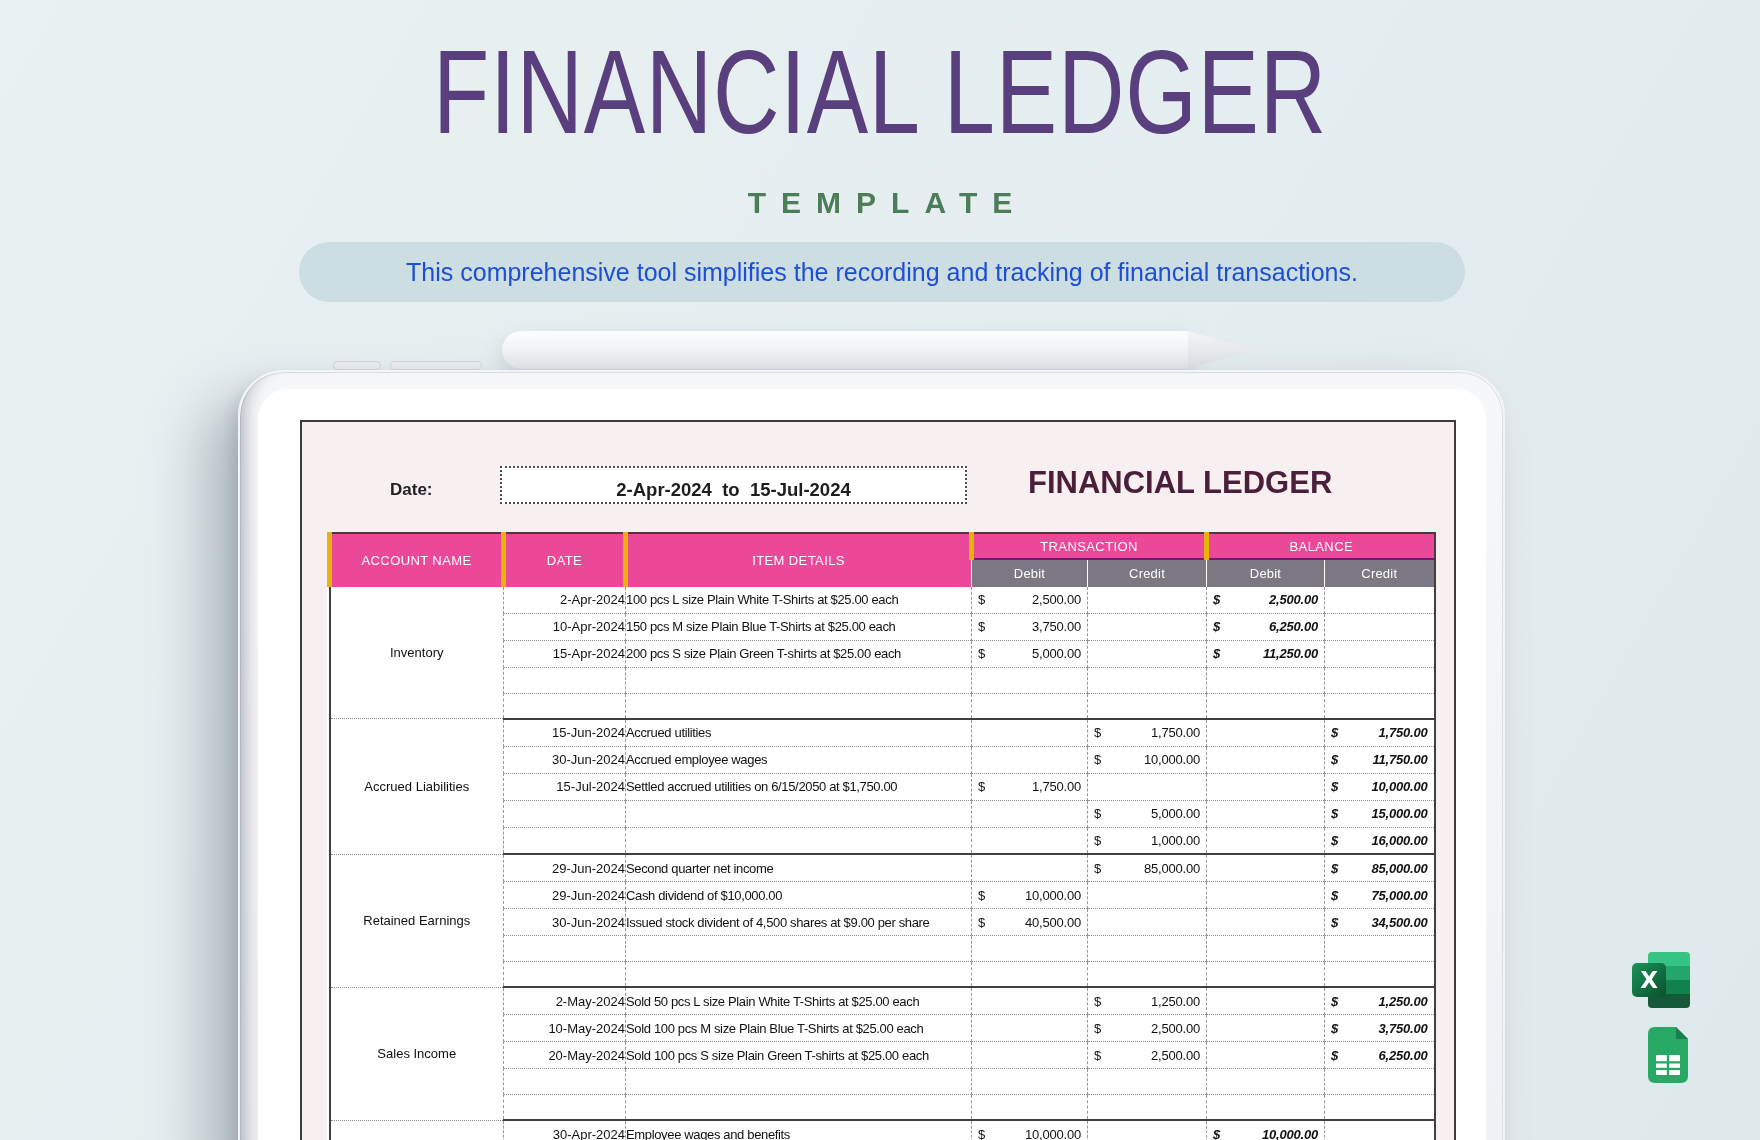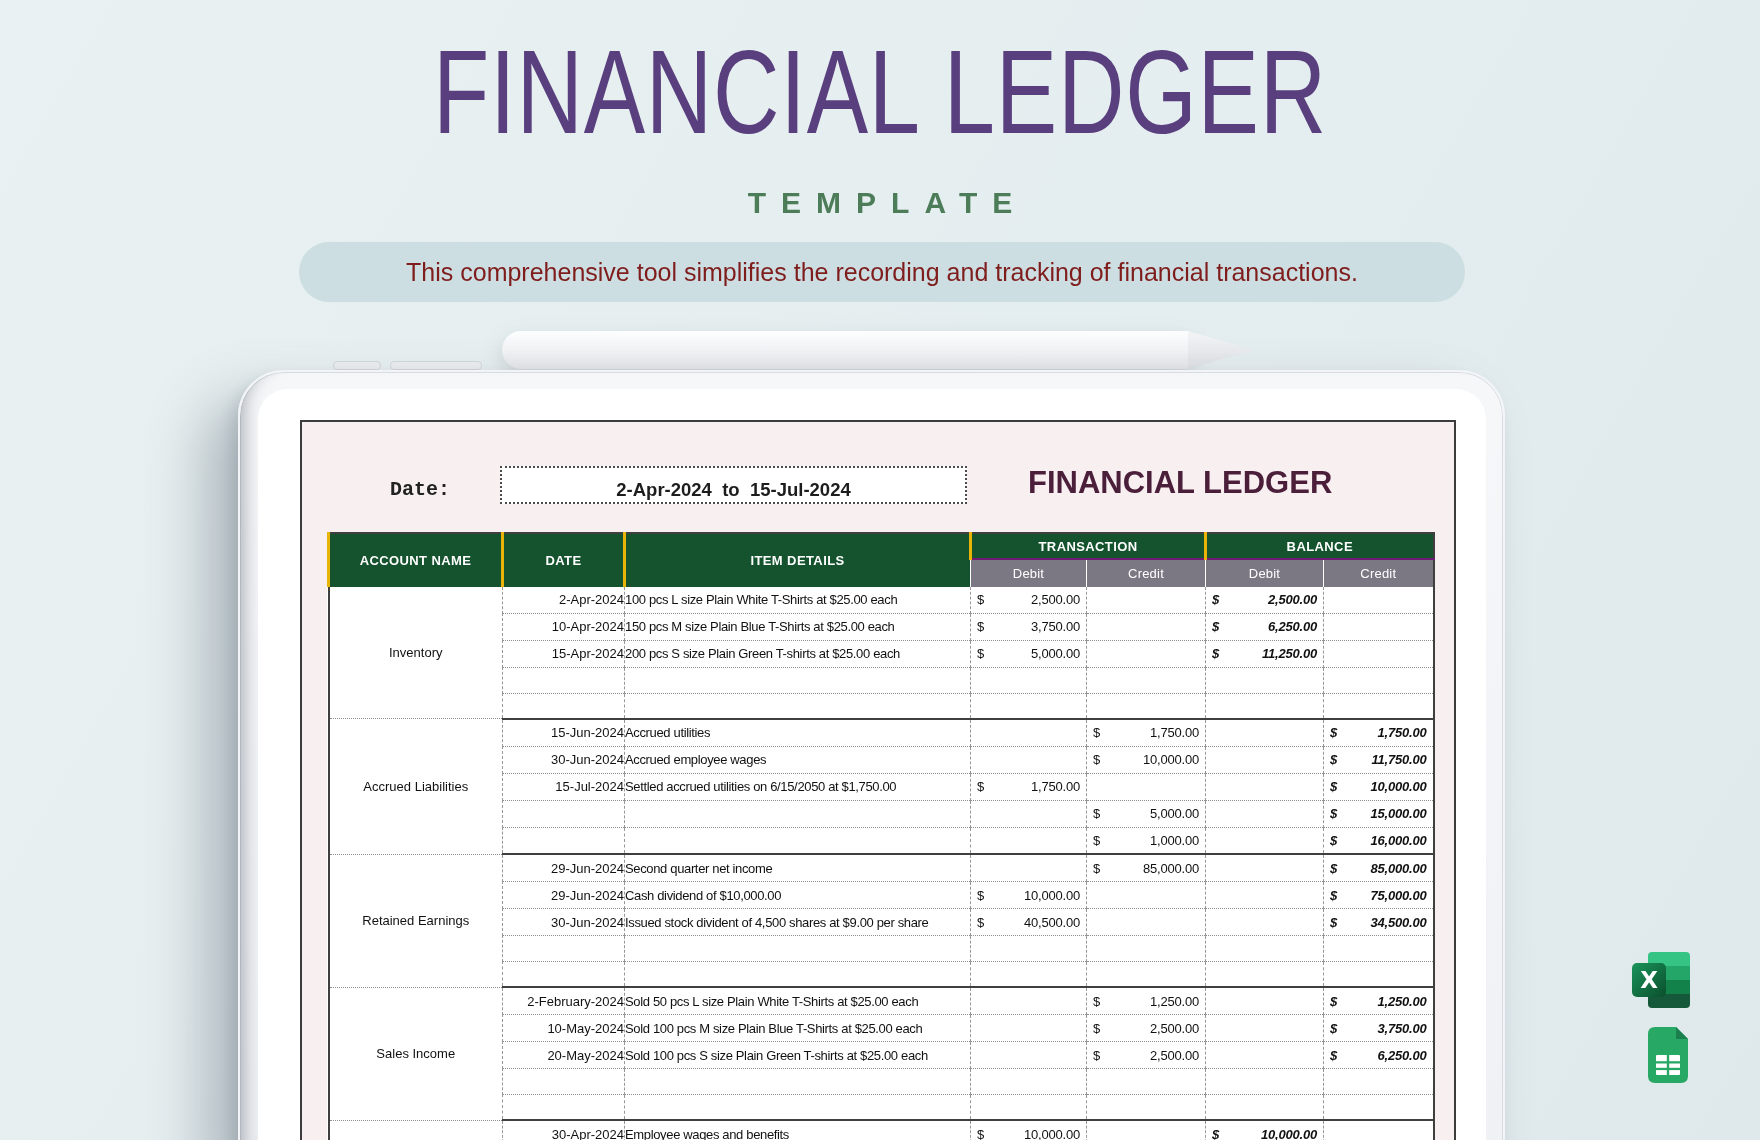--- a/index.html
+++ b/index.html
@@ -9,21 +9,21 @@
 
   
   .page-title{position:absolute;top:26px;left:0;width:1760px;height:132px;line-height:132px;
     text-align:center;font-size:118px;font-weight:400;color:#5a3f7e;letter-spacing:1px;
     transform:scaleX(.78);transform-origin:center;white-space:nowrap;}
   .page-sub{position:absolute;top:186px;left:0;width:1760px;text-align:center;
     font-size:30px;font-weight:bold;color:#4d7c59;letter-spacing:15px;text-indent:15px;}
   .pill{position:absolute;left:299px;top:242px;width:1166px;height:60px;border-radius:30px;
     background:#ccdee2;}
   .pill span{display:block;width:100%;height:60px;line-height:60px;text-align:center;
-    font-size:25px;color:#7f1d1d;}
+    font-size:25px;color:#1d4ed8;}
 
   
   .pencil{position:absolute;left:502px;top:331px;width:688px;height:38px;
     border-radius:19px 0 0 19px;
     background:linear-gradient(180deg,#fcfdfe 0%,#f4f5f7 45%,#e3e5e9 100%);
     filter:drop-shadow(0 8px 10px rgba(70,80,90,.18));z-index:1;}
   .pencil-tip{position:absolute;left:1188px;top:331px;width:66px;height:38px;
     background:linear-gradient(180deg,#f3f4f6 0%,#e9ebee 50%,#dcdfe3 100%);
     clip-path:polygon(0 0,100% 50%,0 100%);z-index:1;}
 
@@ -37,31 +37,31 @@
     box-shadow:-34px 30px 55px rgba(85,98,110,.38),-6px 8px 14px rgba(85,98,110,.18),
       inset 16px -6px 18px -12px rgba(110,118,130,.55),inset 0 0 0 1px #d9dde2;
     z-index:2;}
   .bezel{position:absolute;left:258px;top:389px;width:1228px;height:771px;
     border-radius:30px 30px 0 0;background:#ffffff;z-index:3;}
 
   
   .sheet{position:absolute;left:300px;top:420px;width:1156px;height:740px;
     background:#f8eff1;border:2px solid #3c3c3c;z-index:4;}
   .date-label{position:absolute;left:88px;top:46px;height:44px;line-height:44px;
-    font-size:20px;font-weight:bold;color:#222;font-family:Liberation Mono, monospace;}
+    font-size:17px;font-weight:bold;color:#222;}
   .date-box{position:absolute;left:198px;top:44px;width:467px;height:38px;background:#ffffff;
     border:2px dotted #4b4b4b;text-align:center;line-height:43px;font-size:18.5px;
     font-weight:bold;color:#1d1d1d;white-space:pre;}
   .sheet-title{position:absolute;left:726px;top:45px;width:336px;height:32px;line-height:32px;
     font-size:31px;font-weight:bold;color:#4b1e3a;white-space:nowrap;}
 
   table.ledger{position:absolute;left:25px;top:110px;width:1105px;border-collapse:collapse;
     table-layout:fixed;background:#fff;border:2px solid #3f3f3f;}
-  table.ledger th{background:#14532d;color:#fff;font-size:13px;font-weight:bold;
-    letter-spacing:.4px;text-align:center;border-left:3px solid #eab308;padding:0;}
+  table.ledger th{background:#ec4899;color:#fff;font-size:13px;font-weight:normal;
+    letter-spacing:.4px;text-align:center;border-left:5px solid #eab308;padding:0;}
   table.ledger tr.h1 th{height:26px;}
   table.ledger th.sub{background:#7b7883;font-weight:400;letter-spacing:.2px;height:28px;
     border-top:2px solid #701a75;border-left:1px solid #ffffff;}
   table.ledger td{height:25.9px;padding:0;font-size:13px;color:#111;background:#fff;
     border-right:1px dashed #979797;border-bottom:1px dotted #8d8d8d;overflow:hidden;
     white-space:nowrap;}
   td.account{background:#f9f2f4;border-right:1px solid #3f3f3f;text-align:center;
     font-size:13.5px;border-bottom:2px solid #3f3f3f;}
   td.date{text-align:right;padding-right:9px;}
   td.details{text-align:left;padding-left:5px;letter-spacing:-.35px;}
@@ -360,21 +360,21 @@
           <tr class="section-end">
             <td class="date"></td>
             <td class="details"></td>
             <td class="money"></td>
             <td class="money"></td>
             <td class="money bal"></td>
             <td class="money bal"></td>
           </tr>
           <tr>
             <td class="account" rowspan="5">Sales Income</td>
-            <td class="date">2-February-2024</td>
+            <td class="date">2-May-2024</td>
             <td class="details">Sold 50 pcs L size Plain White T-Shirts at $25.00 each</td>
             <td class="money"></td>
             <td class="money">
               <div class="mrow">
                 <span>$</span>
                 <span>1,250.00</span>
               </div>
             </td>
             <td class="money bal"></td>
             <td class="money bal filled">

